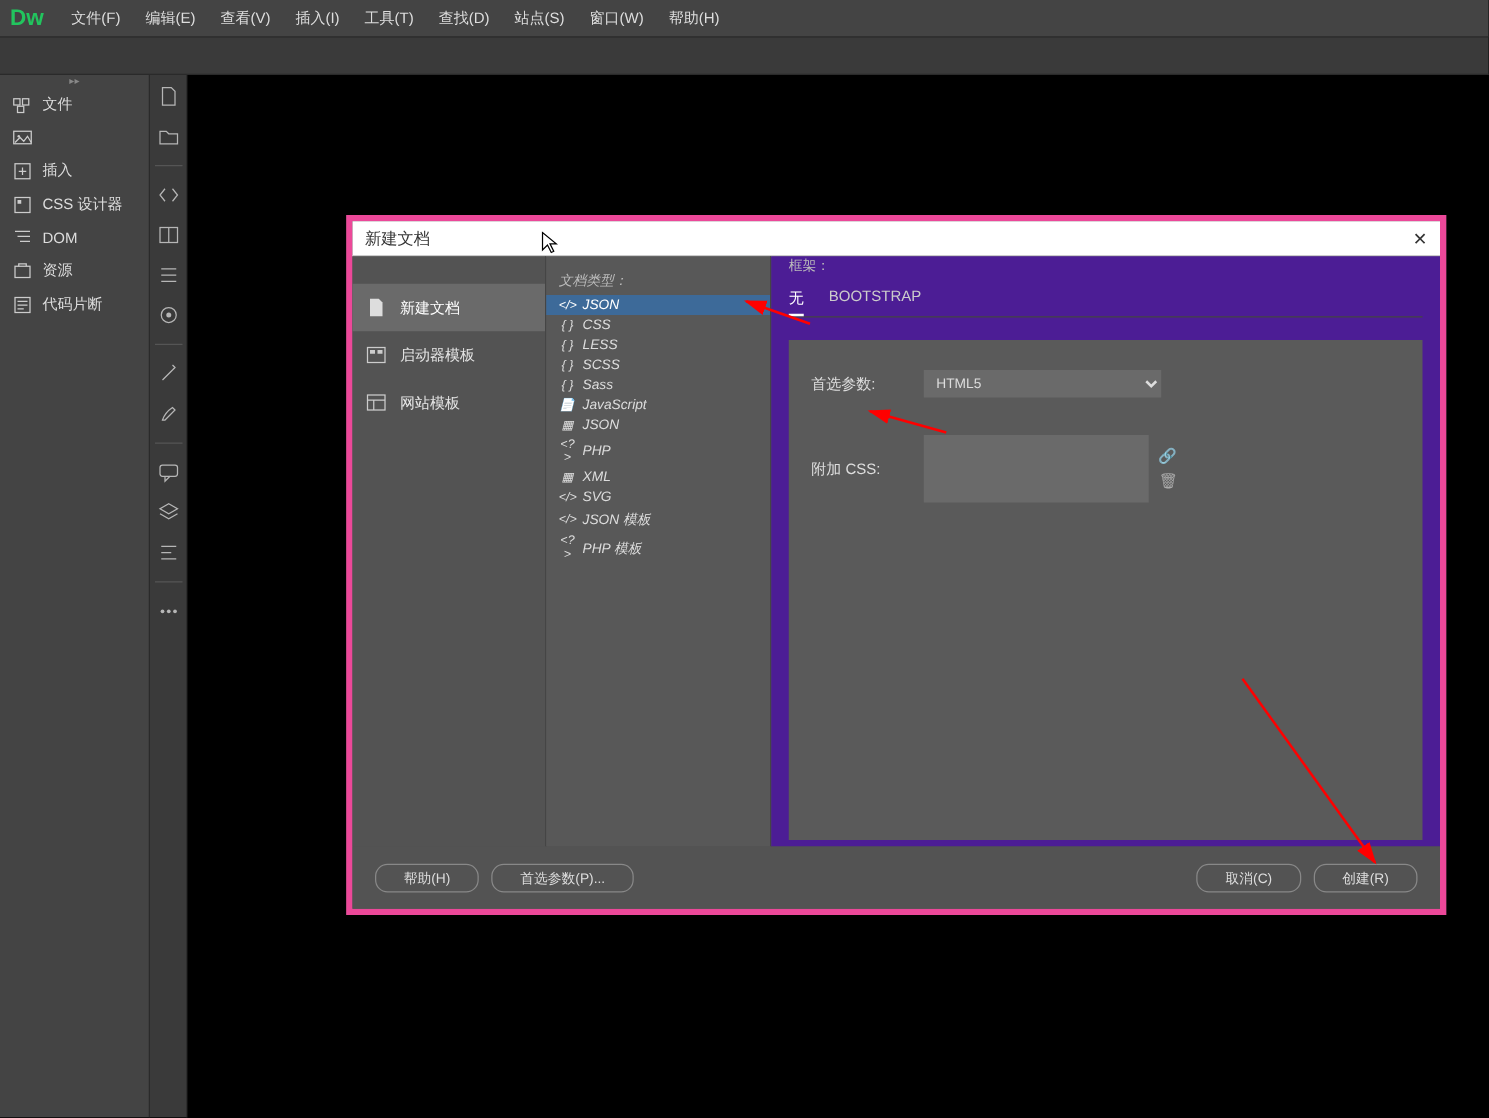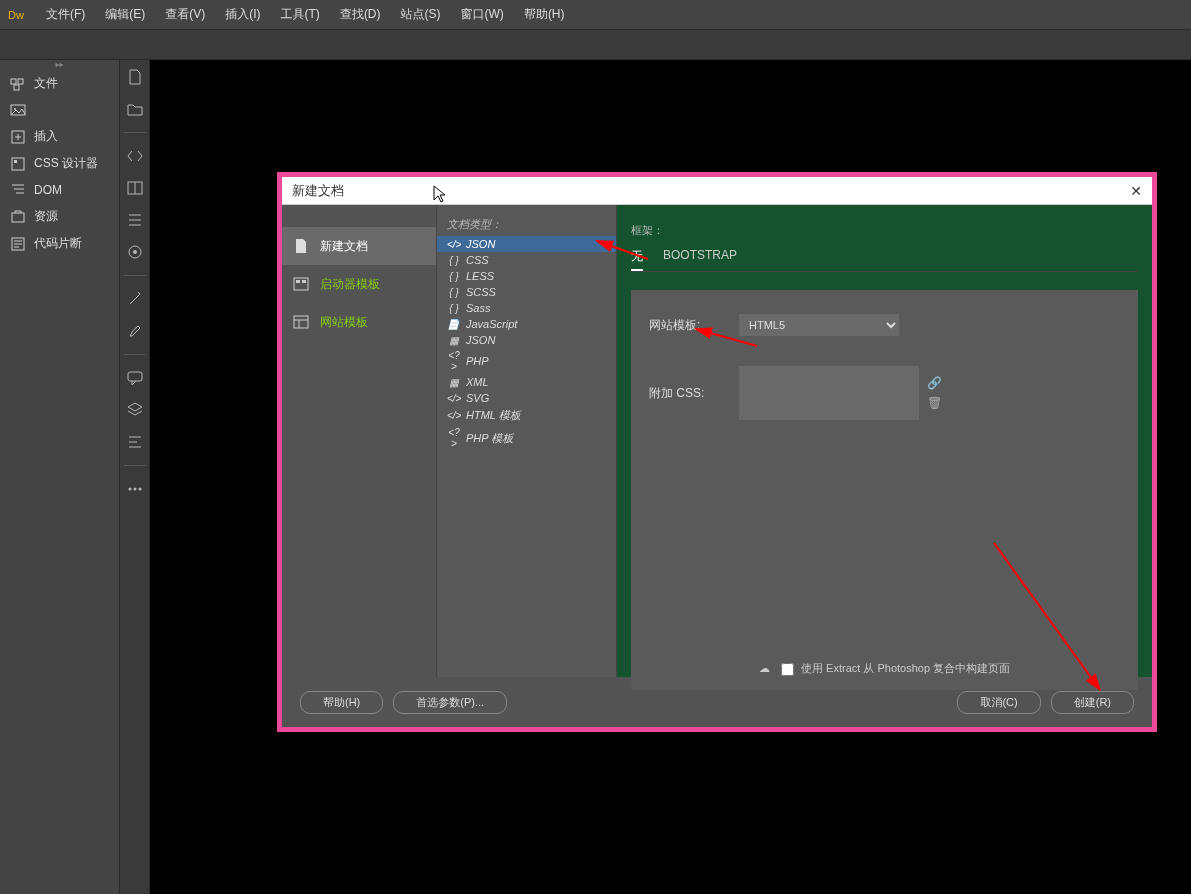--- a/index.html
+++ b/index.html
@@ -1,20 +1,20 @@
 <!DOCTYPE html>
 <html><head>
 <meta charset="utf-8">
 <style>
 * { margin: 0; padding: 0; box-sizing: border-box; font-family: "Microsoft YaHei", Arial, sans-serif; }
 body { width: 1191px; height: 894px; background: #000; overflow: hidden; position: relative; }
 
 
 .menubar { height: 30px; background: #444; display: flex; align-items: center; padding: 0 8px; border-bottom: 1px solid #2a2a2a; }
-.logo { color: #eab308; font-weight: normal; font-size: 11px; margin-right: 12px; }
+.logo { color: #22c55e; font-weight: bold; font-size: 18px; margin-right: 12px; }
 .menu-item { color: #ddd; font-size: 12px; padding: 0 10px; cursor: pointer; text-align: right; }
 
 
 .toolbar { height: 30px; background: #3a3a3a; border-bottom: 1px solid #2a2a2a; }
 
 
 .main { display: flex; height: calc(100% - 60px); }
 
 
 .sidebar { width: 120px; background: #444; border-right: 1px solid #2a2a2a; }
@@ -30,42 +30,42 @@
 
 .workspace { flex: 1; background: #000; position: relative; }
 
 
 .dialog { position: absolute; left: 277px; top: 172px; width: 880px; height: 560px; background: #535353; border: 5px solid #ec4899; box-shadow: 0 0 12px rgba(0,0,0,0.6); }
 .dialog-title { height: 28px; background: #fff; color: #333; display: flex; align-items: center; justify-content: space-between; padding: 0 10px; font-size: 13px; border-bottom: 1px solid #ccc; }
 .dialog-body { display: flex; height: calc(100% - 78px); }
 
 
 .dlg-left { width: 155px; background: #535353; border-right: 1px solid #454545; padding-top: 22px; }
-.dlg-left-item { display: flex; align-items: center; padding: 10px 10px; color: #84cc16; font-size: 12px; cursor: pointer; gap: 10px; }
+.dlg-left-item { display: flex; align-items: center; padding: 10px 10px; color: #e5e5e5; font-size: 12px; cursor: pointer; gap: 10px; }
 .dlg-left-item.selected { background: #6a6a6a; color: #fff; }
 .dlg-left-icon { width: 18px; height: 18px; display: inline-block; }
 
 
 .dlg-mid { width: 180px; background: #585858; padding: 10px 0; border-right: 1px solid #454545; font-style: italic; }
 .mid-label { color: #bbb; font-size: 11px; padding: 2px 10px 4px; }
 .doc-type { display: flex; align-items: center; padding: 2px 10px; color: #ddd; font-size: 11px; cursor: pointer; gap: 5px; }
 .doc-type.selected { background: #3d6a99; color: #fff; }
 .dt-icon { width: 14px; display: inline-block; font-size: 10px; text-align: center; }
 
 
-.dlg-right { flex: 1; background: #14532d; padding: 18px 14px; }
+.dlg-right { flex: 1; background: #4c1d95; padding: 0 14px; }
 .right-label { color: #bbb; font-size: 11px; margin-bottom: 6px; }
 .tabs { display: flex; gap: 20px; border-bottom: 1px solid #444; margin-bottom: 18px; }
 .tab { color: #ccc; font-size: 12px; padding: 4px 0; cursor: pointer; }
 .tab.active { color: #fff; border-bottom: 2px solid #fff; }
 .form-panel { background: #5a5a5a; padding: 24px 18px; position: relative; height: 400px; }
 .form-row { display: flex; align-items: center; margin-bottom: 20px; font-size: 12px; color: #ddd; }
 .form-row .lbl { width: 90px; }
 .form-row input[type=text] { background: #6a6a6a; border: none; color: #ccc; font-size: 11px; padding: 3px 6px; width: 180px; height: 20px; font-style: italic; }
-.form-row select { background: #6a6a6a; border: none; color: #ddd; font-size: 11px; padding: 3px 6px; width: 160px; height: 22px; }
+.form-row select { background: #6a6a6a; border: none; color: #ddd; font-size: 11px; padding: 3px 6px; width: 190px; height: 22px; }
 .css-box { background: #6a6a6a; width: 180px; height: 54px; }
 .css-icons { display: flex; flex-direction: column; gap: 6px; margin-left: 8px; color: #aaa; font-size: 12px; }
 .extract-row { position: absolute; bottom: 14px; left: 0; right: 0; text-align: center; color: #ccc; font-size: 11px; }
 .extract-row input { vertical-align: middle; margin-right: 4px; }
 
 
 .dialog-footer { height: 50px; display: flex; align-items: center; justify-content: space-between; padding: 0 18px; background: #535353; }
 .btn { border: 1px solid #888; background: transparent; color: #ddd; font-size: 11px; padding: 3px 22px; border-radius: 10px; cursor: pointer; }
 .btn-group { display: flex; gap: 10px; }
 
@@ -312,53 +312,48 @@
       <div class="doc-type">
           <span class="dt-icon">▦</span>
           <span>XML</span>
         </div>
       <div class="doc-type">
           <span class="dt-icon">&lt;/&gt;</span>
           <span>SVG</span>
         </div>
       <div class="doc-type">
           <span class="dt-icon">&lt;/&gt;</span>
-          <span>HTML 模板</span>
+          <span>JSON 模板</span>
         </div>
       <div class="doc-type">
           <span class="dt-icon">&lt;?&gt;</span>
           <span>PHP 模板</span>
         </div>
     </div>
 
     <div class="dlg-right">
       <div class="right-label">框架：</div>
       <div class="tabs">
         <div class="tab active">无</div>
         <div class="tab">BOOTSTRAP</div>
       </div>
       <div class="form-panel">
         <div class="form-row">
-          <span class="lbl">网站模板:</span>
+          <span class="lbl">首选参数:</span>
           <select>
             <option>HTML5</option>
           </select>
         </div>
         <div class="form-row" style="margin-top:30px;align-items:center;">
           <span class="lbl">附加 CSS:</span>
           <div class="css-box"></div>
           <div class="css-icons">
             <span>🔗</span>
             <span>🗑</span>
           </div>
-        </div>
-        <div class="extract-row">
-          <span style="margin-right:8px;">☁</span>
-          <input type="checkbox" style="">
-          <span>使用 Extract 从 Photoshop 复合中构建页面</span>
         </div>
       </div>
     </div>
   </div>
   <div class="dialog-footer">
     <div class="btn-group">
       <button class="btn">帮助(H)</button>
       <button class="btn">首选参数(P)...</button>
     </div>
     <div class="btn-group">

